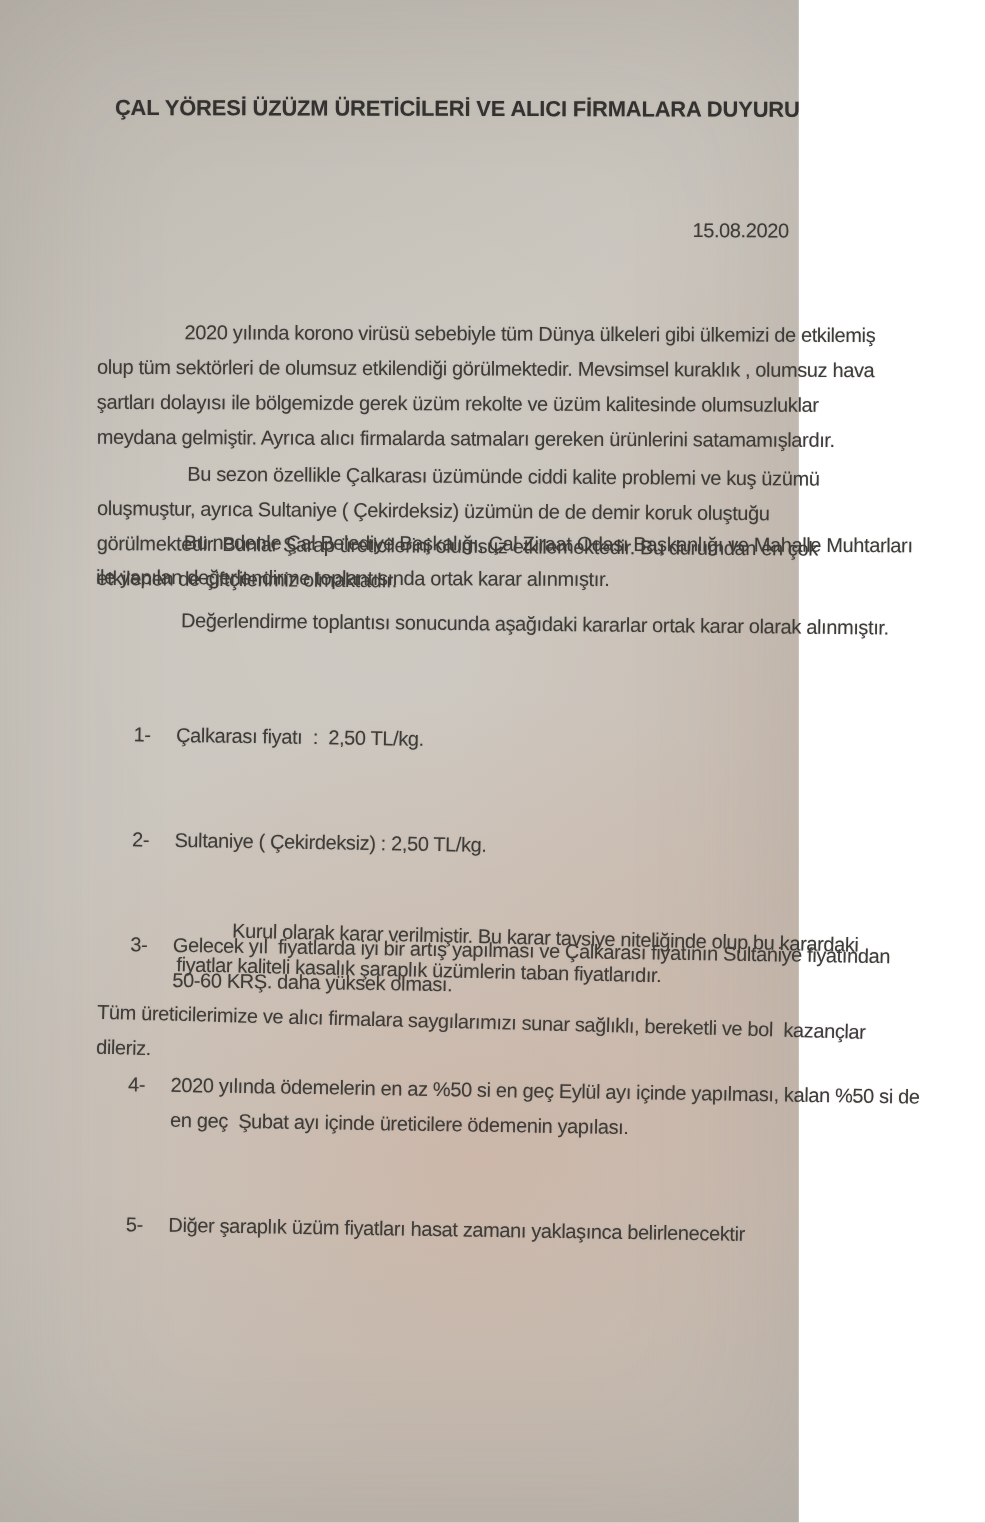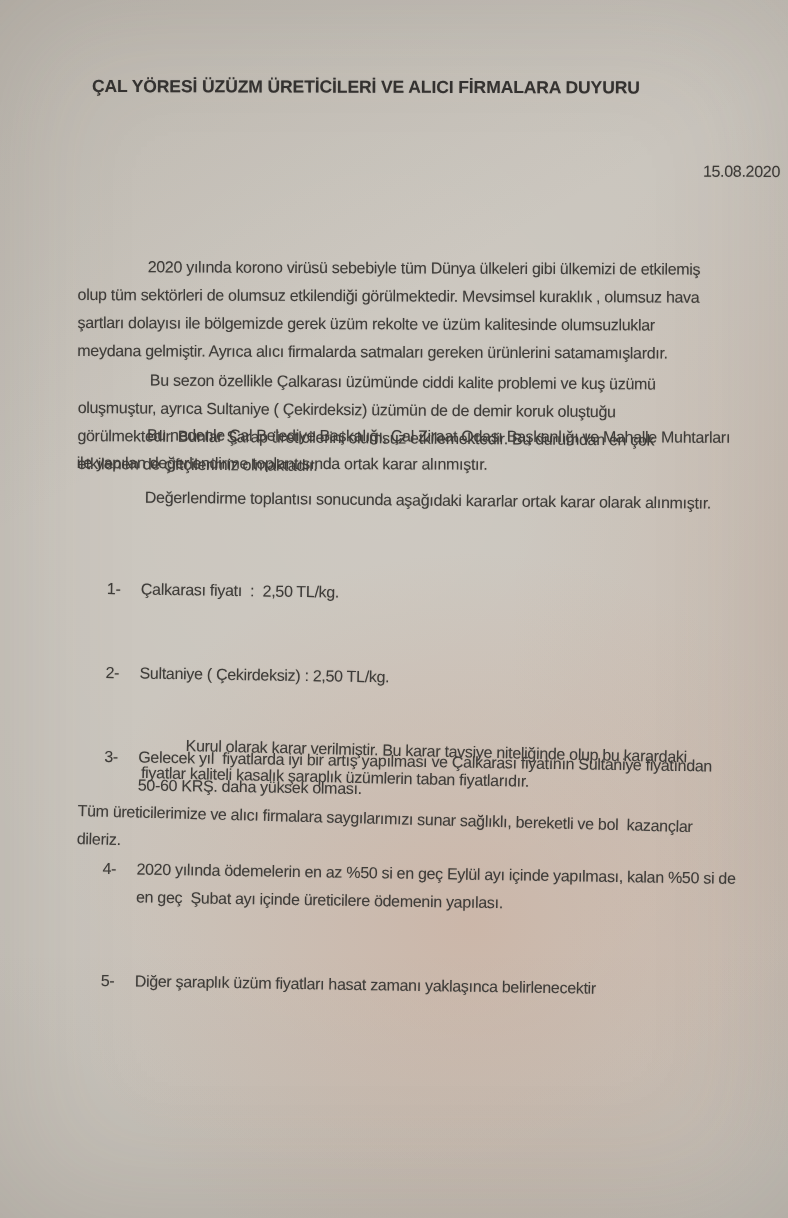--- a/index.html
+++ b/index.html
@@ -7,21 +7,21 @@
     padding: 0;
     width: 788px;
     height: 1218px;
     overflow: hidden;
     font-family: "Liberation Sans", "DejaVu Sans", sans-serif;
   }
 
   
   .paper {
     position: relative;
-    width: 788px;
+    width: 639px;
     height: 1218px;
     background-color: #c8c3bb;
     background-image:
       radial-gradient(ellipse 560px 520px at 60% 76%, rgba(206,152,126,0.32), rgba(206,152,126,0) 72%),
       radial-gradient(ellipse 420px 760px at 102% 52%, rgba(198,153,130,0.20), rgba(198,153,130,0) 70%),
       linear-gradient(150deg, rgba(118,111,100,0.16) 0%, rgba(118,111,100,0.0) 32%),
       linear-gradient(0deg, rgba(122,114,103,0.10) 0%, rgba(122,114,103,0) 22%),
       radial-gradient(ellipse 900px 1100px at 48% 38%, rgba(255,253,248,0.10), rgba(0,0,0,0) 70%);
     box-shadow: inset 0 0 140px rgba(96,90,80,0.16);
   }
@@ -45,21 +45,21 @@
     font-size: 17.5px;
     font-weight: 700;
     letter-spacing: -0.1px;
     color: #343230;
     transform: rotate(0.15deg);
     transform-origin: left top;
   }
 
   .doc-date {
     right: 8px;
-    top: 158px;
+    top: 172px;
     transform: rotate(0.25deg);
     transform-origin: right top;
   }
 
   .para-intro   { left: 78px; top: 197px; transform: rotate(0.25deg); transform-origin: left top; }
   .para-intro .indented { text-indent: 70px; }
 
   .para-season  { left: 78px; top: 366px; text-indent: 72px; transform: rotate(0.45deg); transform-origin: left top; }
 
   .decision-intro { left: 78px; top: 483px; text-indent: 67px; transform: rotate(0.6deg); transform-origin: left top; }

